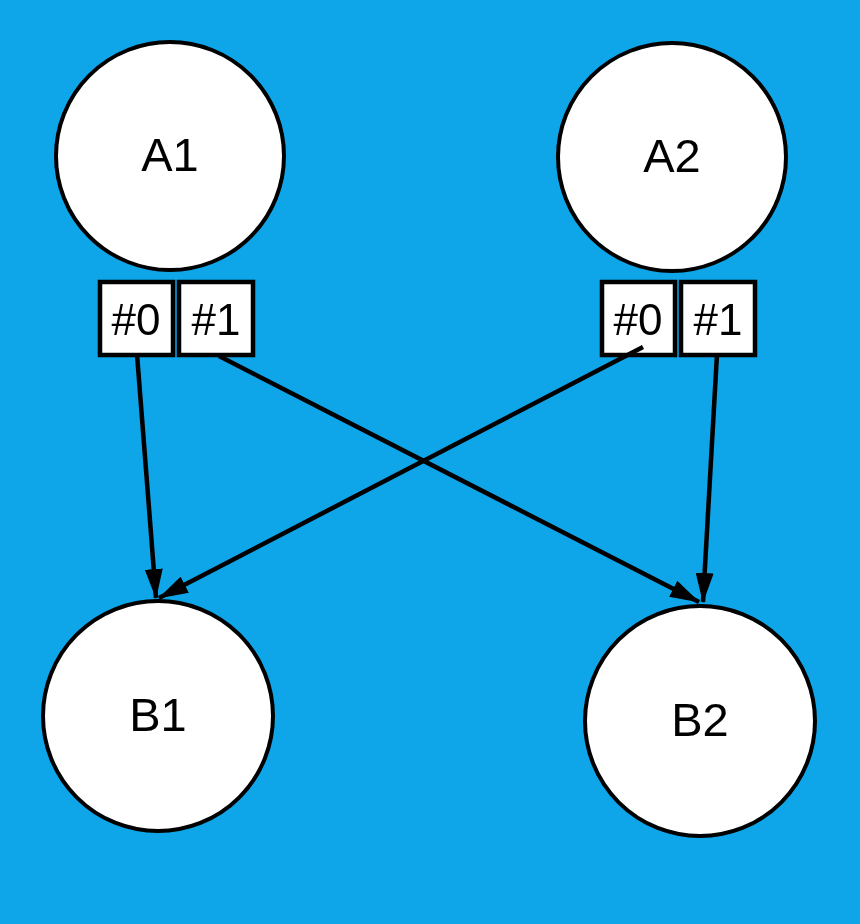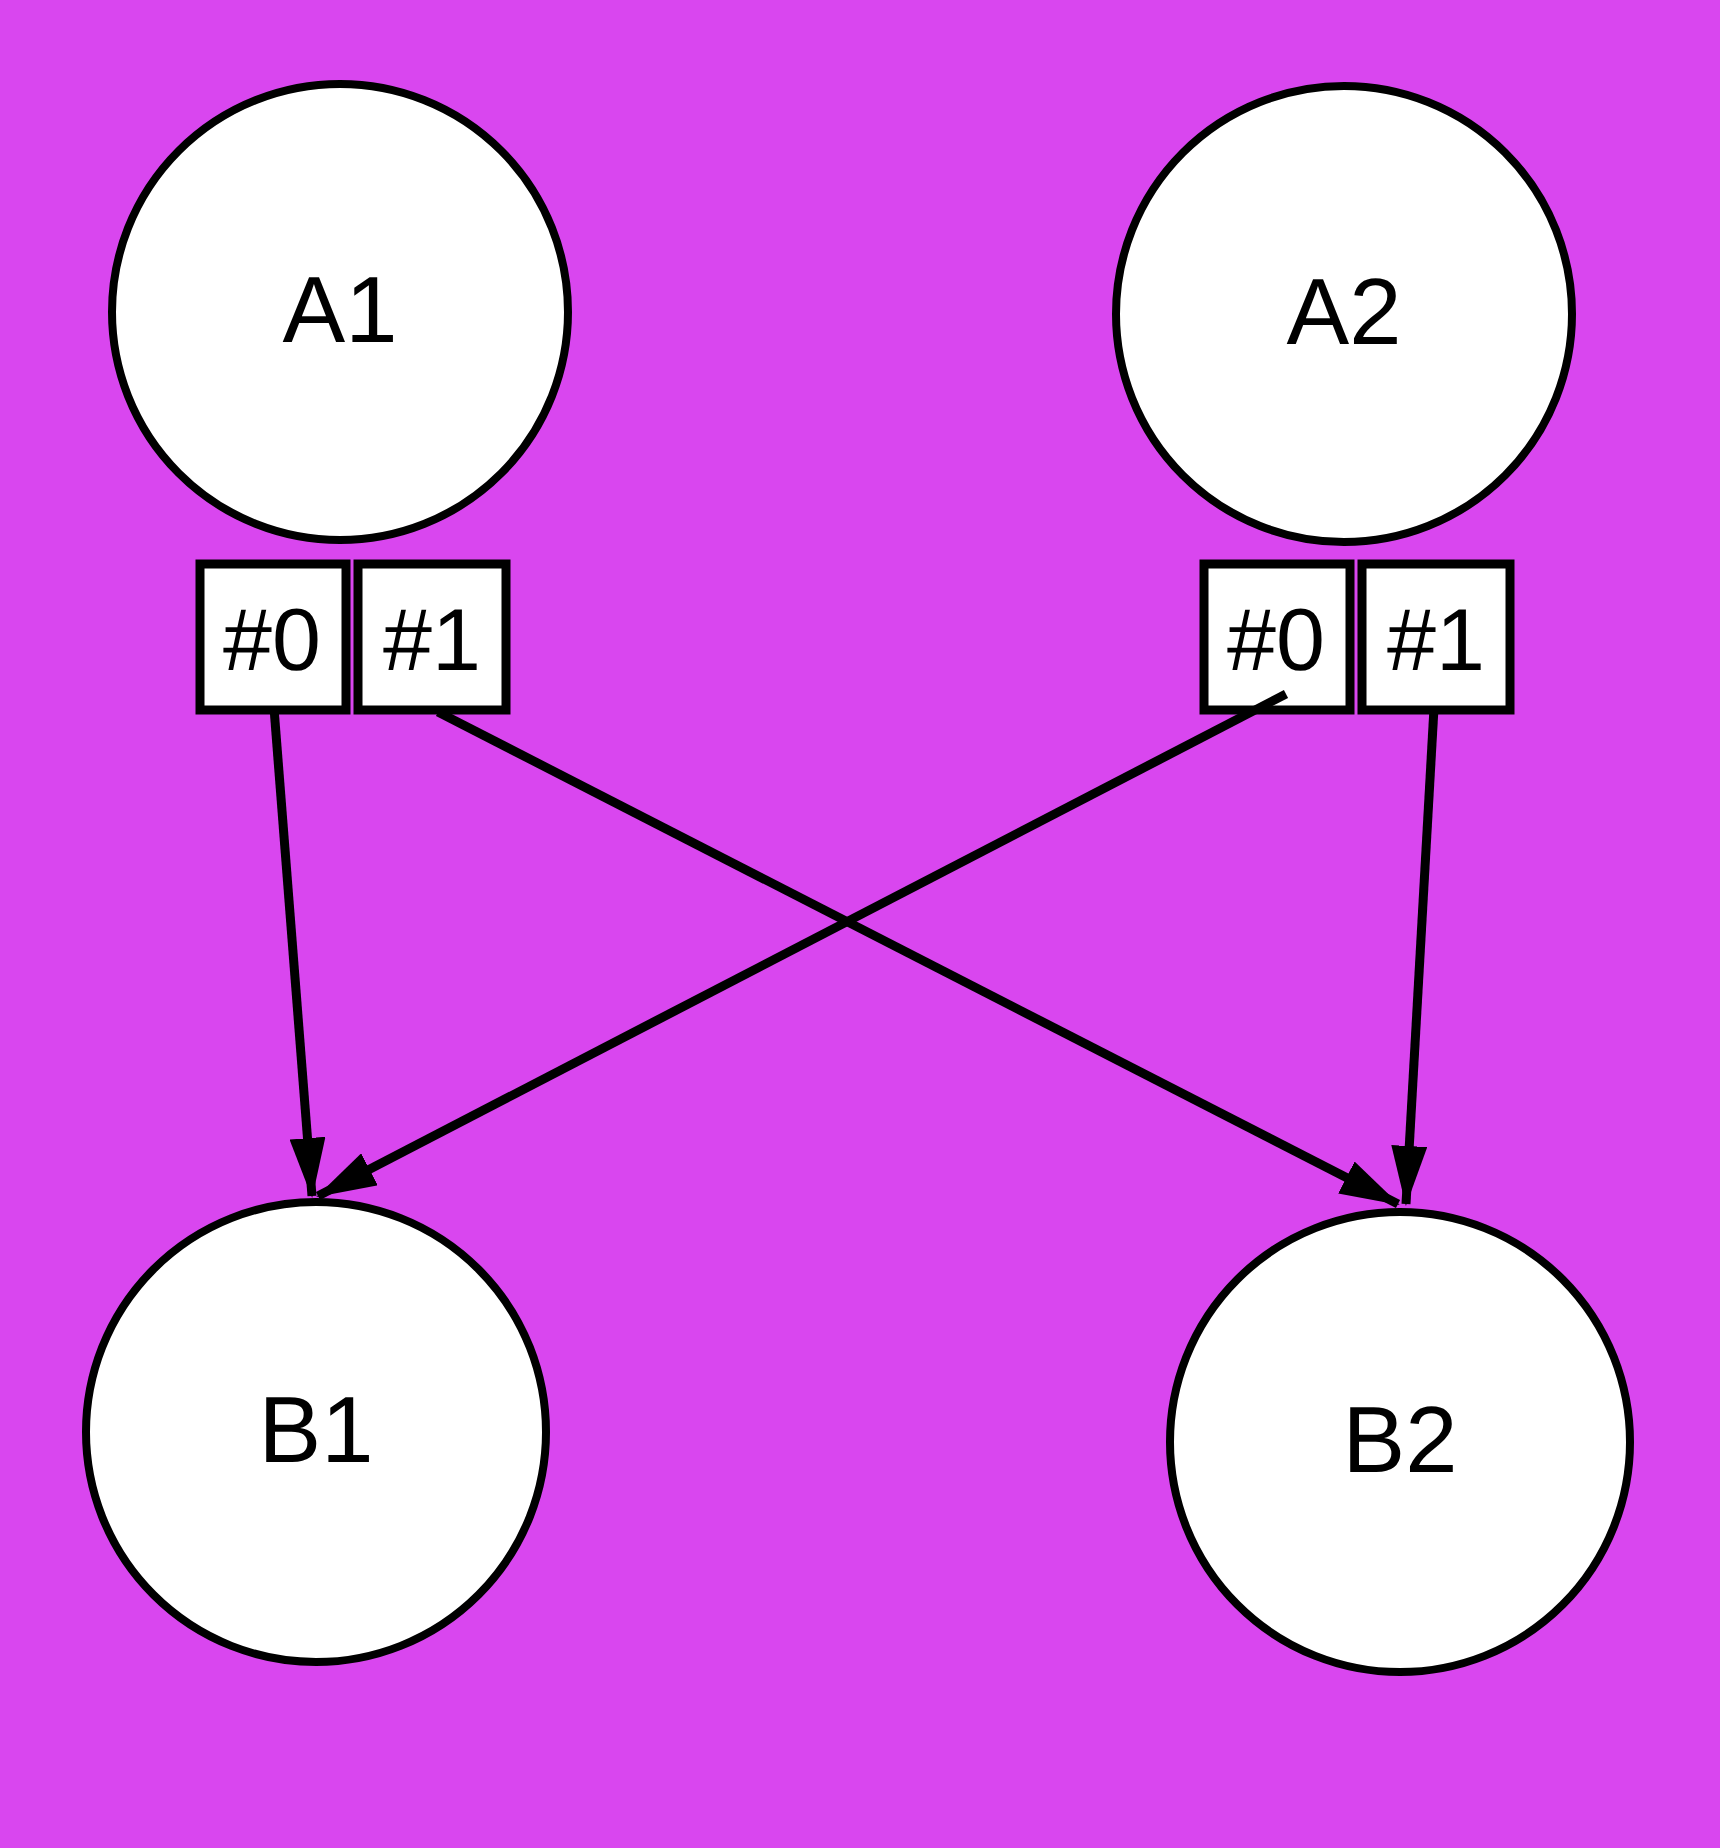--- a/index.html
+++ b/index.html
@@ -3,21 +3,21 @@
 <meta charset="utf-8">
 <style>
   html, body {
     margin: 0;
     padding: 0;
     background: #ffffff;
   }
   .page {
     width: 860px;
     height: 924px;
-    background: #d946ef;
+    background: #0ea5e9;
     position: relative;
     overflow: hidden;
     font-family: "Liberation Sans", sans-serif;
   }
   svg {
     display: block;
   }
   .node-label {
     font-family: "Liberation Sans", "DejaVu Sans", sans-serif;
     font-size: 47px;

